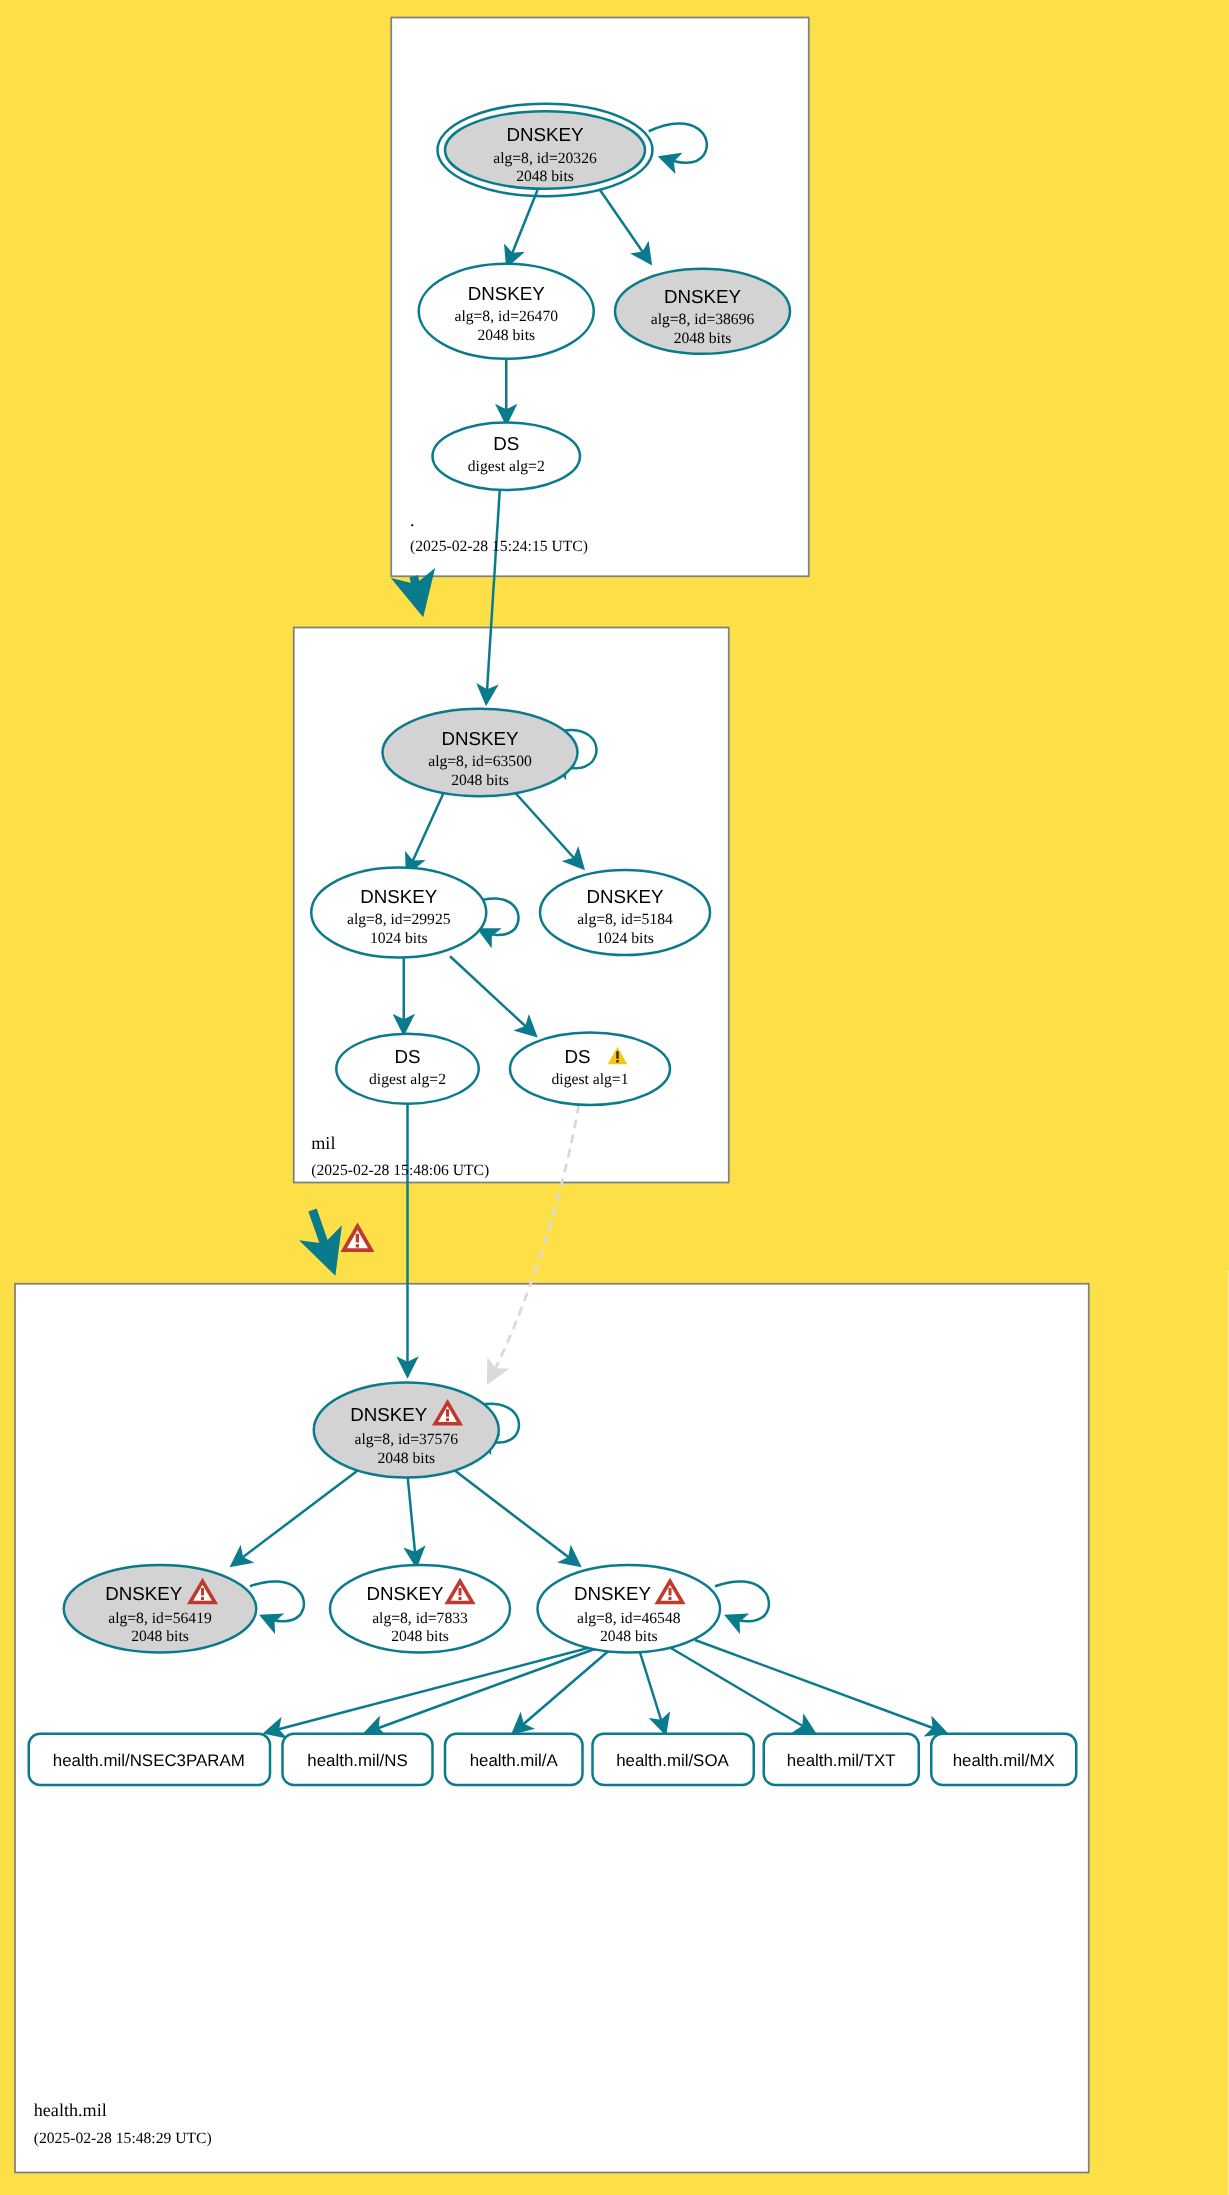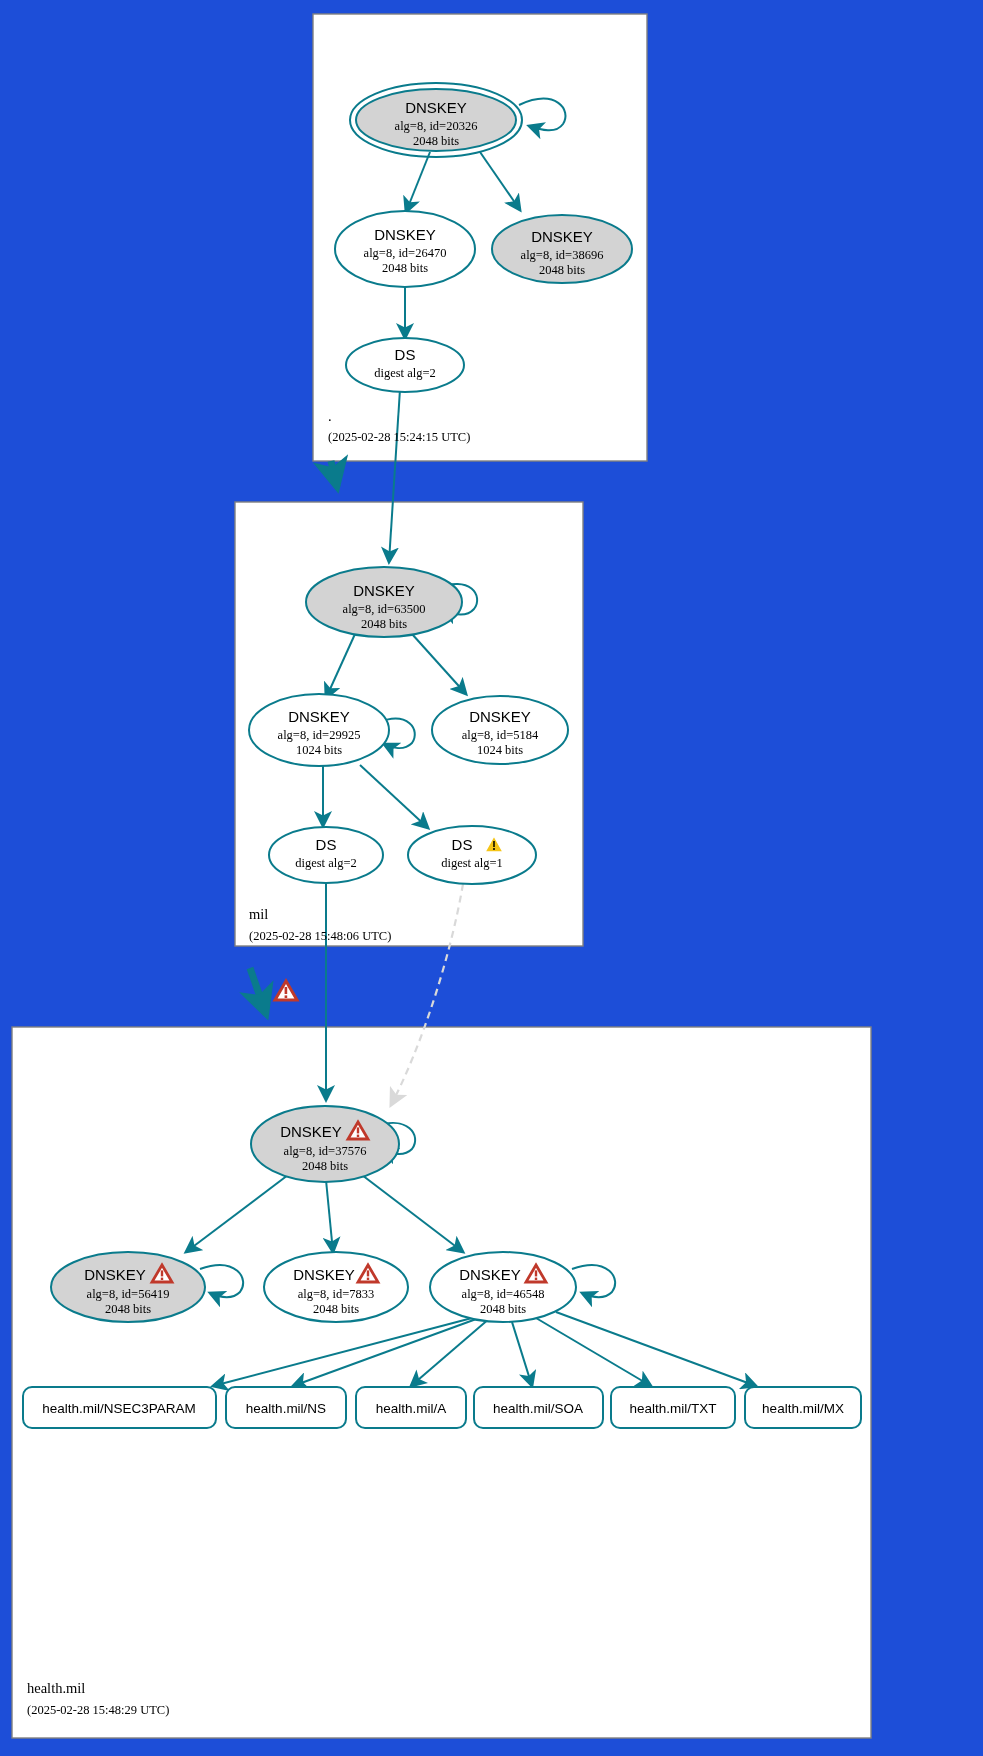--- a/index.html
+++ b/index.html
@@ -4,21 +4,21 @@
 <style>
   html, body {
     margin: 0; padding: 0;
     background: #ffffff;
     font-family: "Liberation Sans", sans-serif;
   }
   #stage {
     position: relative;
     width: 983px;
     height: 1756px;
-    background: #1d4ed8;
+    background: #fde047;
     overflow: hidden;
   }
   svg#graph {
     position: absolute;
     top: 0; left: 0;
     width: 983px;
     height: 1756px;
   }
   .zone-box {
     fill: #ffffff;

